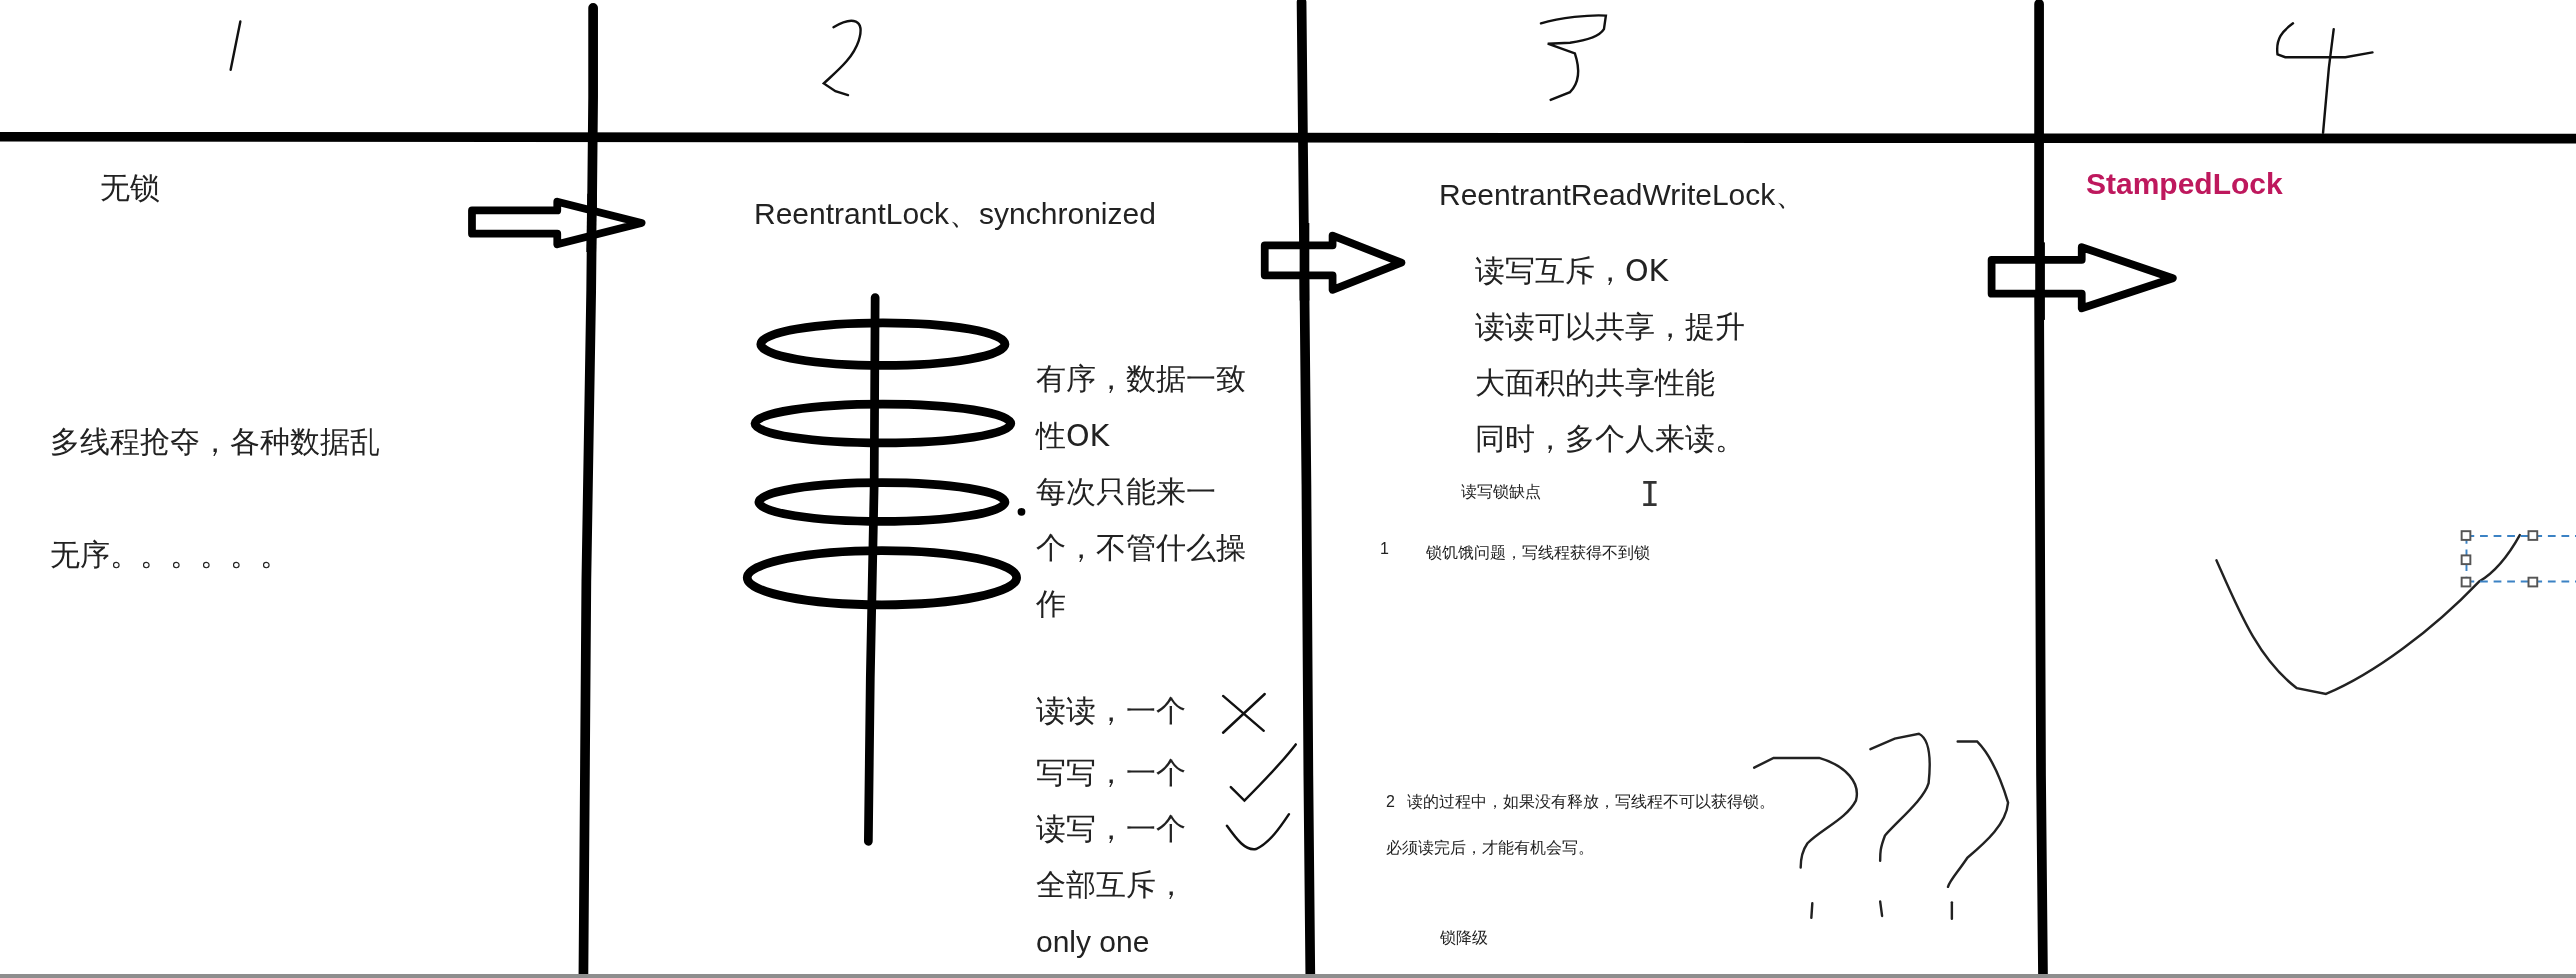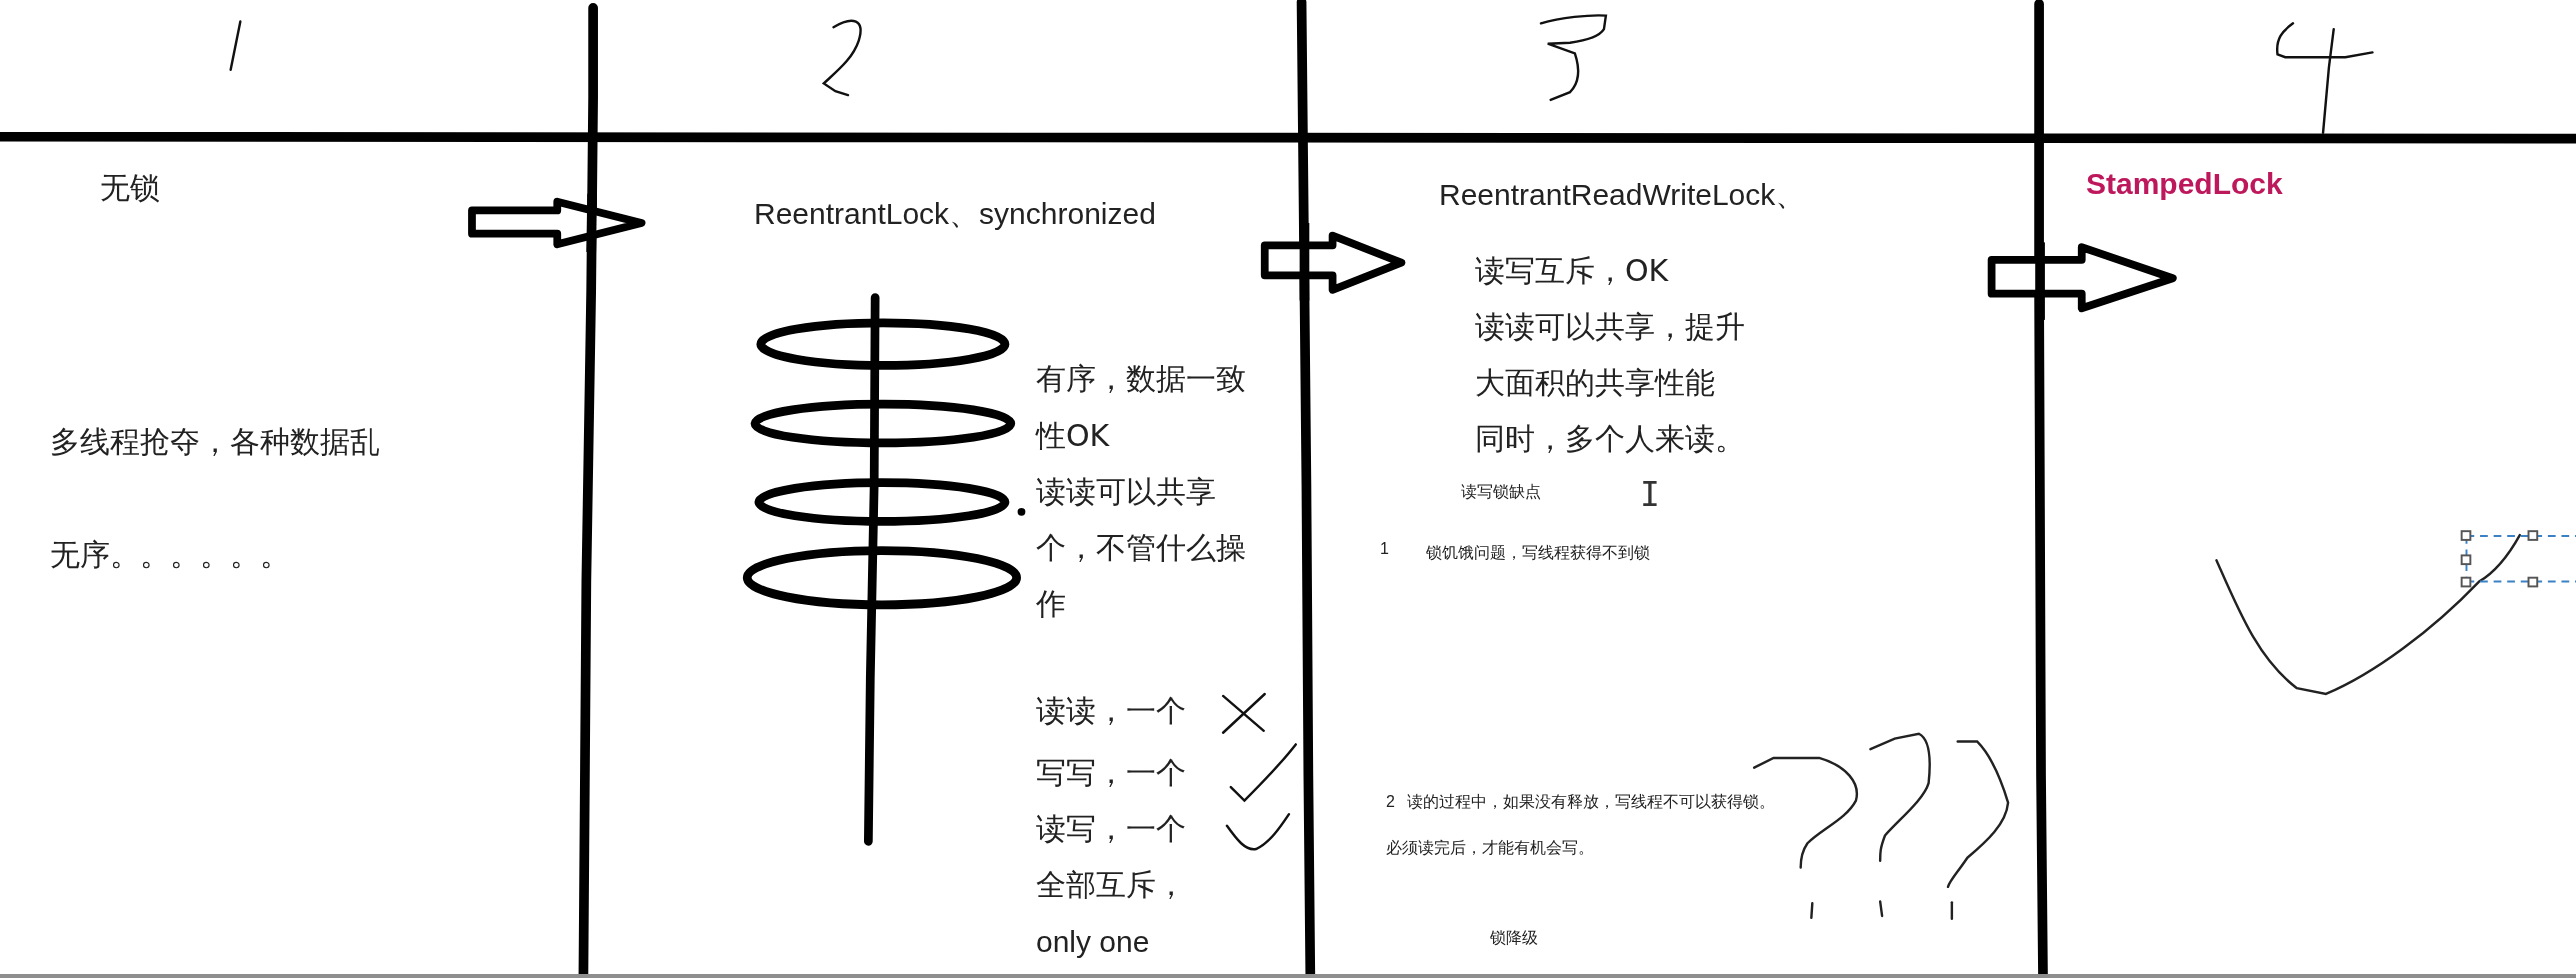--- a/index.html
+++ b/index.html
@@ -92,21 +92,21 @@
   <div>
     <span class="t mid" style="left:100px; top:173px;">无锁</span>
     <span class="t mid" style="left:50px; top:427px;">多线程抢夺，各种数据乱</span>
     <span class="t mid" style="left:50px; top:540px;">无序。。。。。。</span>
   </div>
 
   <div>
     <span class="t mid en" style="left:754px; top:199px;">ReentrantLock、synchronized</span>
     <span class="t mid" style="left:1036px; top:364px;">有序，数据一致</span>
     <span class="t mid" style="left:1036px; top:421px;">性OK</span>
-    <span class="t mid" style="left:1036px; top:477px;">读读可以共享</span>
+    <span class="t mid" style="left:1036px; top:477px;">每次只能来一</span>
     <span class="t mid" style="left:1036px; top:533px;">个，不管什么操</span>
     <span class="t mid" style="left:1036px; top:589px;">作</span>
     <span class="t mid" style="left:1036px; top:696px;">读读，一个</span>
     <span class="t mid" style="left:1036px; top:758px;">写写，一个</span>
     <span class="t mid" style="left:1036px; top:814px;">读写，一个</span>
     <span class="t mid" style="left:1036px; top:870px;">全部互斥，</span>
     <span class="t mid en" style="left:1036px; top:927px;">only one</span>
   </div>
 
   <div>
@@ -115,21 +115,21 @@
     <span class="t mid" style="left:1475px; top:312px;">读读可以共享，提升</span>
     <span class="t mid" style="left:1475px; top:368px;">大面积的共享性能</span>
     <span class="t mid" style="left:1475px; top:424px;">同时，多个人来读。</span>
     <span class="t small" style="left:1461px; top:484px;">读写锁缺点</span>
     <span class="cursor" style="left:1640px; top:475px;">I</span>
     <span class="t small en" style="left:1380px; top:541px;">1</span>
     <span class="t small" style="left:1426px; top:545px;">锁饥饿问题，写线程获得不到锁</span>
     <span class="t small en" style="left:1386px; top:794px;">2</span>
     <span class="t small" style="left:1407px; top:794px;">读的过程中，如果没有释放，写线程不可以获得锁。</span>
     <span class="t small" style="left:1386px; top:840px;">必须读完后，才能有机会写。</span>
-    <span class="t small" style="left:1490px; top:930px;text-align:right;">锁降级</span>
+    <span class="t small" style="left:1440px; top:930px;text-align:right;">锁降级</span>
   </div>
 
   <div>
     <span class="t mid bold" style="left:2086px; top:169px; color:#be185d;">StampedLock</span>
   </div>
 
   <div class="statusbar"></div>
 </div>
 
 

